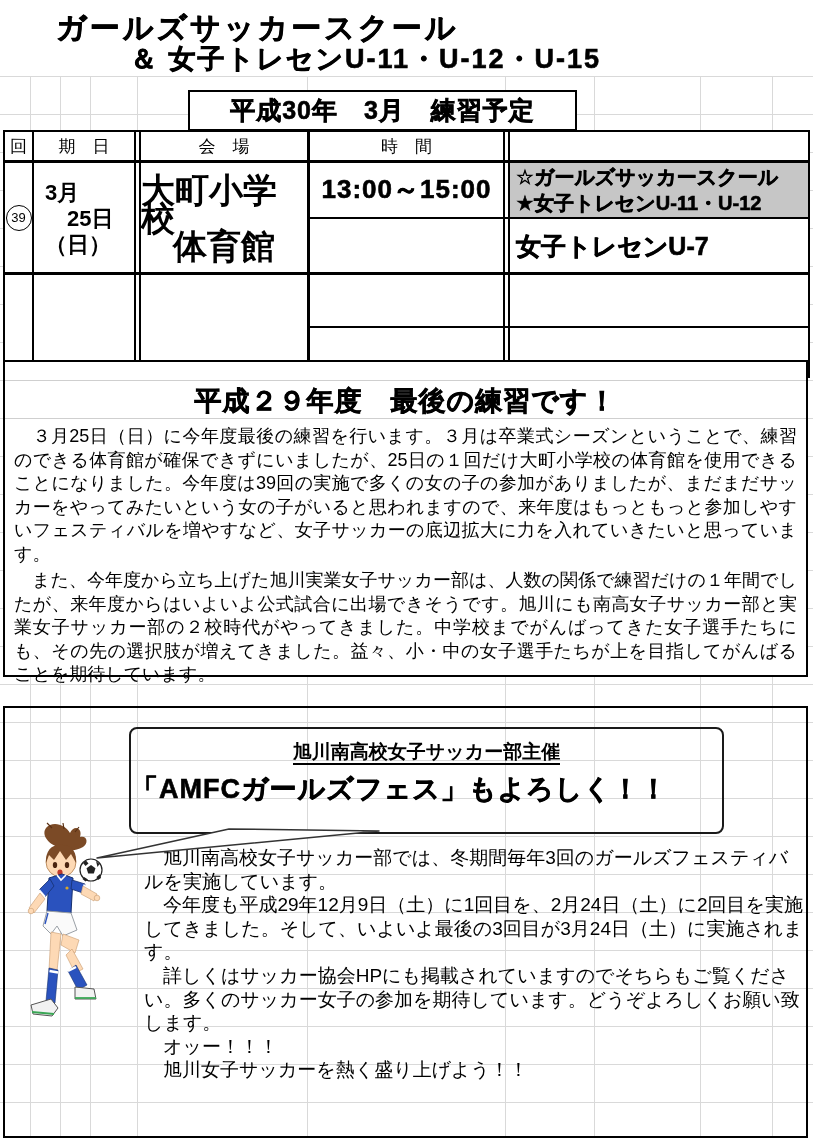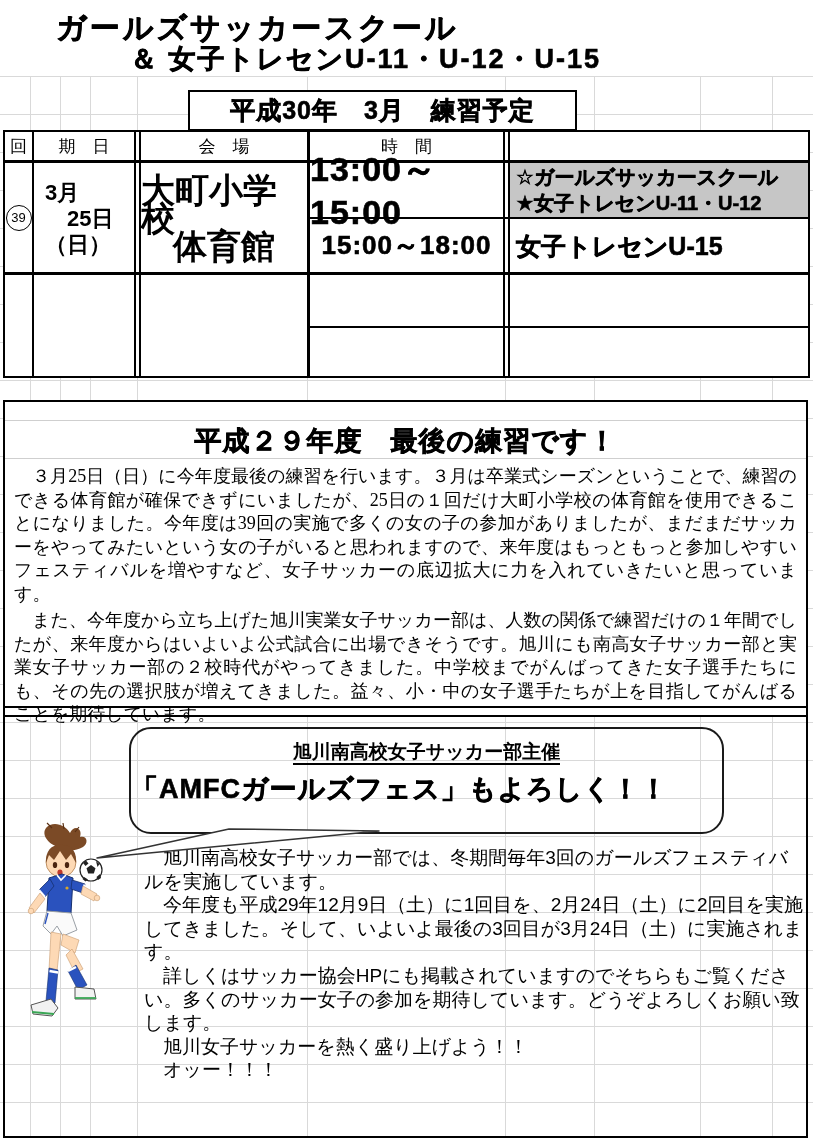--- a/index.html
+++ b/index.html
@@ -18,29 +18,29 @@
             display:flex;align-items:center;justify-content:center;font-size:25px;z-index:2;margin-top:12px;}
   
   .tbl{left:3px;top:130px;width:803px;height:244px;border:2px solid #000;background:#fff;z-index:2;}
   .grayCell{left:505px;top:30px;width:298px;height:55px;background:#c6c6c6;}
   .bl{background:#000;}
   .hcell{top:0;height:28px;display:flex;align-items:center;justify-content:center;font-size:17px;}
   .cellTxt{display:flex;align-items:center;justify-content:center;font-weight:bold;}
   .badge{width:24px;height:24px;border:1.5px solid #000;border-radius:50%;font-size:13px;
          display:flex;align-items:center;justify-content:center;font-weight:normal;background:#fff;}
   
-  .box1{left:3px;top:400px;width:801px;height:313px;border:2px solid #000;background:#fff;z-index:2;font-family:Liberation Serif, serif;}
+  .box1{left:3px;top:360px;width:801px;height:313px;border:2px solid #000;background:#fff;z-index:2;}
   .box1 .faint{left:0;width:100%;height:1px;background:#cfcfcf;}
   .box1Title{left:0;top:21px;width:100%;text-align:center;font-size:27px;}
   .box1Body{left:6px;right:6px;top:60px;font-size:18px;line-height:23.5px;text-align:justify;}
   .box1Body p{margin:3px;}
   .credit{text-align:right;padding-right:64px;}
   
   .box2{left:3px;top:706px;width:801px;height:428px;border:2px solid #000;background:transparent;z-index:2;}
-  .bubble{left:124px;top:19px;width:591px;height:103px;border:2px solid #1a1a1a;border-radius:22px;z-index:3;}
+  .bubble{left:124px;top:19px;width:591px;height:103px;border:2px solid #1a1a1a;border-radius:8px;z-index:3;}
   .bubbleTitle{left:0;top:10px;width:100%;text-align:center;font-size:19px;font-weight:bold;}
   .bubbleTitle span{border-bottom:2px solid #000;padding-bottom:1px;}
   .bubbleMsg{left:0;top:42px;width:100%;text-align:left;font-size:27px;}
   .tailSvg{left:88px;top:120px;z-index:3;}
   .girlSvg{left:12px;top:114px;z-index:3;}
   .box2Body{left:139px;top:138px;width:663px;font-size:19px;line-height:23.6px;z-index:2;}
   .box2Body p{margin:0;}
 </style>
 </head>
 <body>
@@ -87,27 +87,26 @@
     </div>
     <div class="abs" style="left:40px;top:48px;font-size:22px;font-weight:bold;line-height:26px">
       <div>3月</div>
       <div>　25日</div>
       <div>（日）</div>
     </div>
     <div class="abs cellTxt" style="left:136px;top:31px;width:166px;height:109px;flex-direction:column;font-size:34px;line-height:28px">
       <div>大町小学校</div>
       <div>体育館</div>
     </div>
-    <div class="abs cellTxt pop" style="left:305px;top:30px;width:193px;height:55px;font-size:34px">13:00～15:00</div>
-    <div class="abs cellTxt pop" style="left:305px;top:87px;width:193px;height:53px;font-size:26px">15:00～18:00</div>
+    <div class="abs cellTxt pop" style="left:305px;top:30px;width:193px;height:55px;font-size:26px">13:00～15:00</div>
     <div class="abs pop" style="left:511px;top:32px;width:292px;font-size:20px;line-height:26px;letter-spacing:0">
       <div>☆ガールズサッカースクール</div>
       <div>★女子トレセンU-11・U-12</div>
     </div>
-    <div class="abs pop" style="left:511px;top:98px;font-size:25px;letter-spacing:0">女子トレセンU-15</div>
+    <div class="abs pop" style="left:511px;top:98px;font-size:25px;letter-spacing:0">女子トレセンU-7</div>
   </div>
 
   <div class="abs box1">
     <div class="abs faint" style="top:18px"></div>
     <div class="abs faint" style="top:56px"></div>
     <div class="abs box1Title pop">平成２９年度　最後の練習です！</div>
     <div class="abs box1Body">
       <p>　３月25日（日）に今年度最後の練習を行います。３月は卒業式シーズンということで、練習のできる体育館が確保できずにいましたが、25日の１回だけ大町小学校の体育館を使用できることになりました。今年度は39回の実施で多くの女の子の参加がありましたが、まだまだサッカーをやってみたいという女の子がいると思われますので、来年度はもっともっと参加しやすいフェスティバルを増やすなど、女子サッカーの底辺拡大に力を入れていきたいと思っています。</p>
       <p>　また、今年度から立ち上げた旭川実業女子サッカー部は、人数の関係で練習だけの１年間でしたが、来年度からはいよいよ公式試合に出場できそうです。旭川にも南高女子サッカー部と実業女子サッカー部の２校時代がやってきました。中学校までがんばってきた女子選手たちにも、その先の選択肢が増えてきました。益々、小・中の女子選手たちが上を目指してがんばることを期待しています。</p>
     </div>
@@ -170,18 +169,18 @@
       <path d="M32,146 L41,148 L38,181 L29,179 Z" fill="#2a52be" stroke="#16306e" stroke-width="0.6"></path>
       <path d="M32.5,149 L41,150.5" stroke="#fff" stroke-width="2.4"></path>
       <path d="M14,183 L34,177 L41,186 L35,194 L16,192 Z" fill="#f2f2f2" stroke="#555" stroke-width="1"></path>
       <path d="M15,190 L37,192" stroke="#3aa655" stroke-width="1.8"></path>
     </svg>
 
     <div class="abs box2Body">
       <p>　旭川南高校女子サッカー部では、冬期間毎年3回のガールズフェスティバルを実施しています。</p>
       <p>　今年度も平成29年12月9日（土）に1回目を、2月24日（土）に2回目を実施してきました。そして、いよいよ最後の3回目が3月24日（土）に実施されます。</p>
       <p>　詳しくはサッカー協会HPにも掲載されていますのでそちらもご覧ください。多くのサッカー女子の参加を期待しています。どうぞよろしくお願い致します。</p>
+      <p>　オッー！！！</p>
       <p>　旭川女子サッカーを熱く盛り上げよう！！</p>
-      <p>　オッー！！！</p>
     </div>
   </div>
 
 </div>
 
 </body></html>

